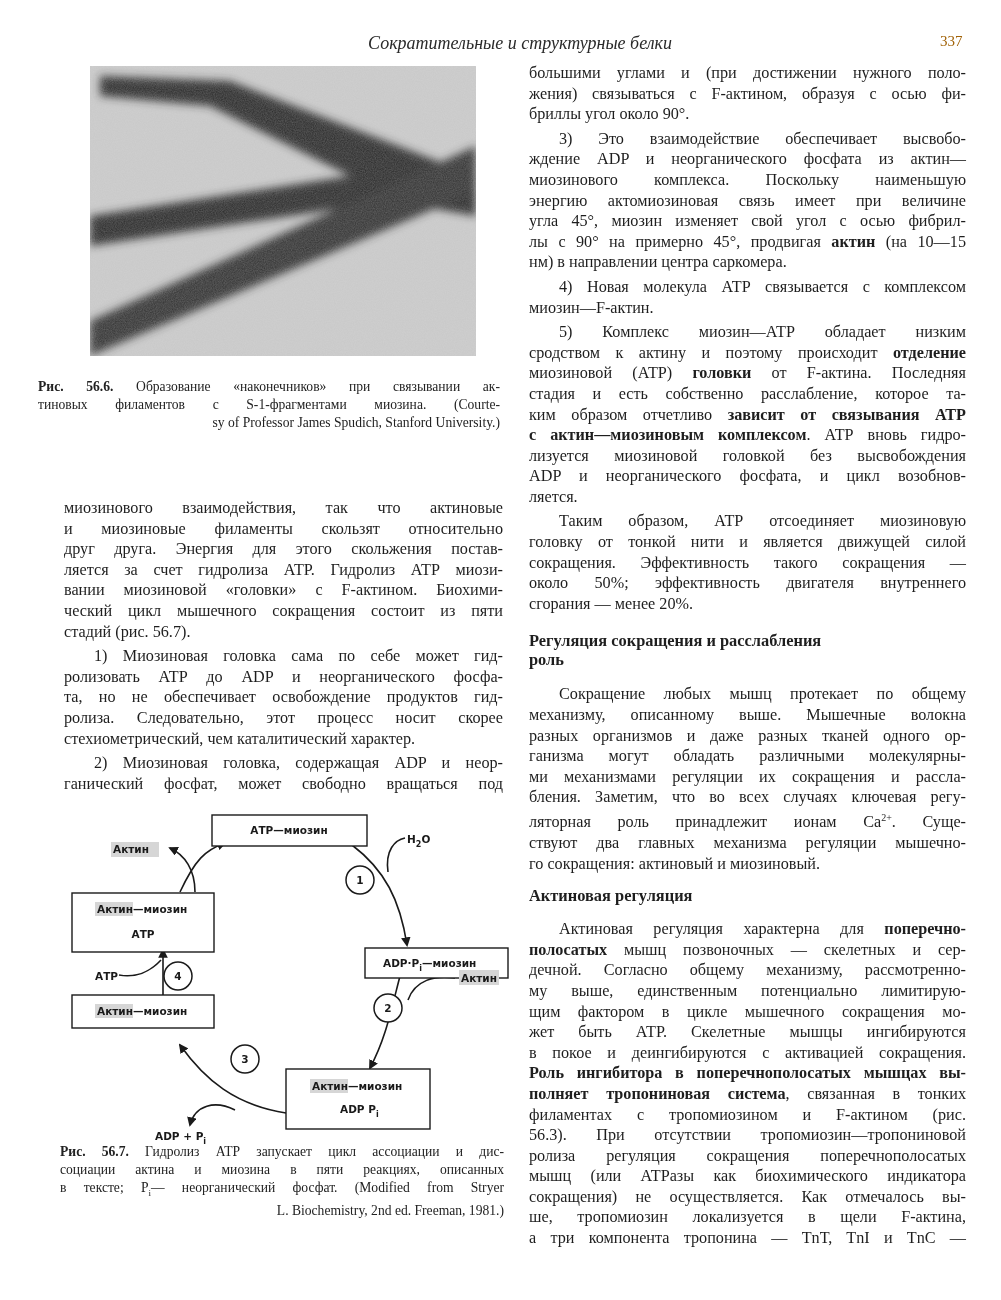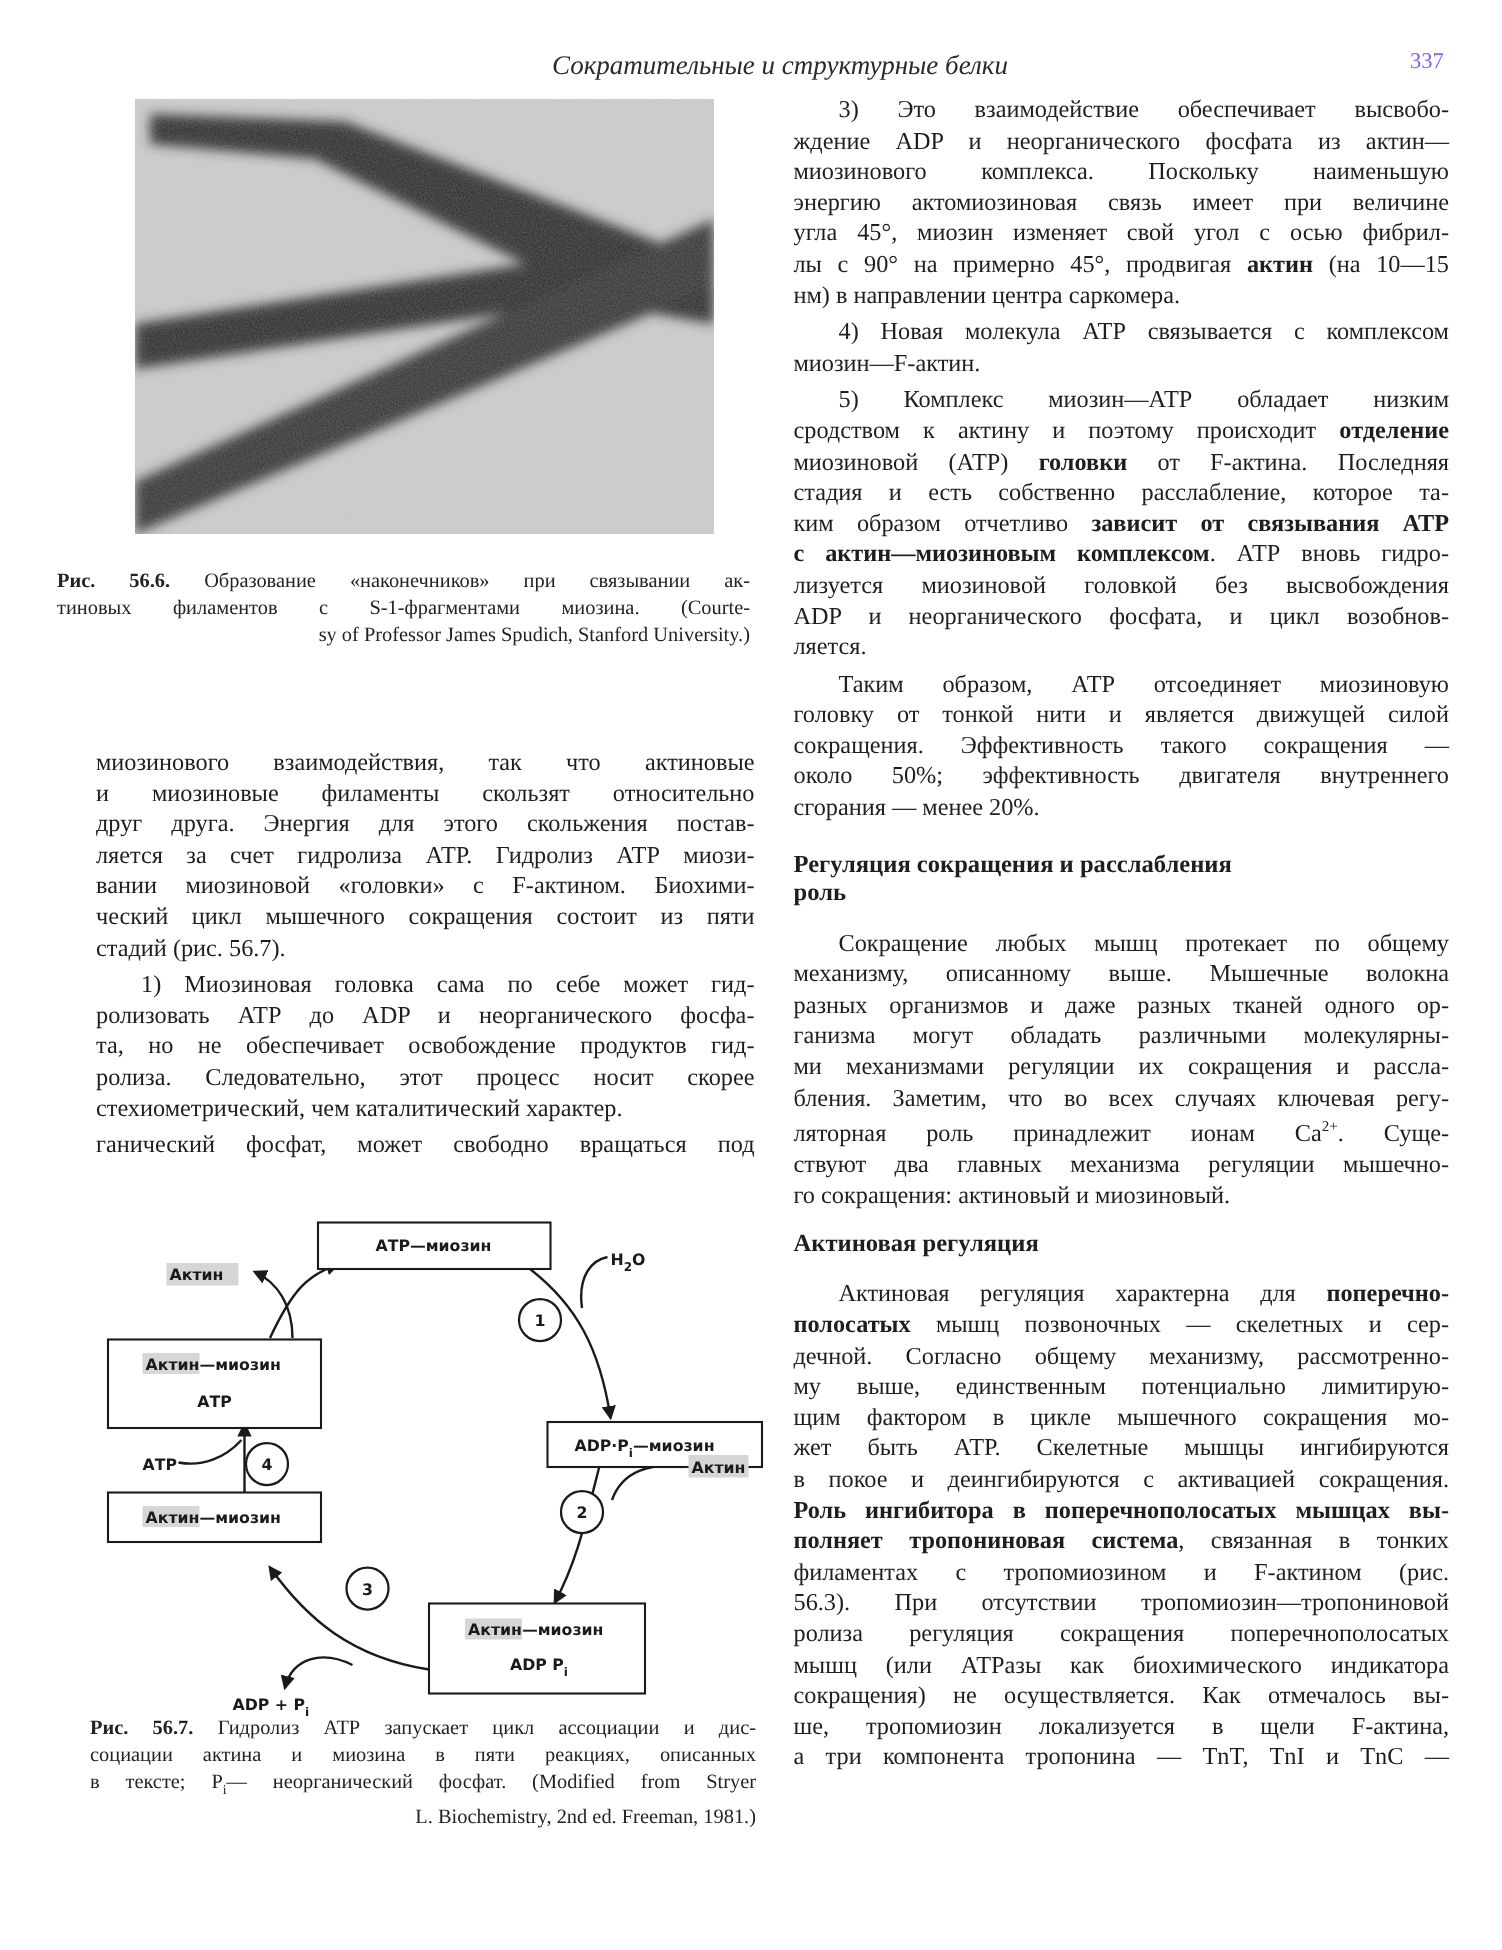--- a/index.html
+++ b/index.html
@@ -5,21 +5,21 @@
   html, body { margin: 0; padding: 0; background: #ffffff; }
   body {
     width: 1001px; height: 1300px; position: relative; overflow: hidden;
     font-family: "Liberation Serif", "DejaVu Serif", serif; color: #1e1e1e;
   }
   .running-head {
     position: absolute; top: 33px; left: 368px;
     font-style: italic; font-size: 18px; color: #2a2a2a;
   }
   .page-num {
-    position: absolute; top: 33px; left: 940px; font-size: 15px; color: #8b5cf6;
+    position: absolute; top: 33px; left: 940px; font-size: 15px; color: #a16207;
   }
   
   .photo {
     position: absolute; left: 90px; top: 66px; width: 386px; height: 290px;
     overflow: hidden; background: #c9c9c9;
   }
   .photo svg { width: 100%; height: 100%; display: block; }
   .cap {
     position: absolute; font-size: 13.6px; line-height: 18px; text-align: justify;
     color: #222;
@@ -87,20 +87,21 @@
     <span class="line last">стадий (рис. 56.7).</span>
   </p>
   <p>
     <span class="line" style="padding-left:30px">1) Миозиновая головка сама по себе может гид-</span>
     <span class="line">ролизовать АТР до ADP и неорганического фосфа-</span>
     <span class="line">та, но не обеспечивает освобождение продуктов гид-</span>
     <span class="line">ролиза. Следовательно, этот процесс носит скорее</span>
     <span class="line last">стехиометрический, чем каталитический характер.</span>
   </p>
   <p>
+    <span class="line" style="padding-left:30px">2) Миозиновая головка, содержащая ADP и неор-</span>
     <span class="line">ганический фосфат, может свободно вращаться под</span>
   </p>
 </div>
 
 <div class="diagram">
   <svg viewBox="0 0 460 335">
     <defs>
       <marker id="ah" viewBox="0 0 10 10" refX="8" refY="5" markerWidth="6" markerHeight="6" orient="auto-start-reverse">
         <path d="M0 0 L10 5 L0 10 Z" fill="#1a1a1a"></path>
       </marker>
@@ -165,20 +166,25 @@
   </svg>
 </div>
 <div class="cap" style="left:60px; top:1143px; width:444px;">
   <span class="line"><b>Рис. 56.7.</b> <span>Гидролиз АТР запускает цикл ассоциации и дис-</span></span>
   <span class="line">социации актина и миозина в пяти реакциях, описанных</span>
   <span class="line"><span>в тексте; P</span><sub style="font-size:9px">i</sub><span>— неорганический фосфат. (Modified from Stryer</span></span>
   <span class="center">L. Biochemistry, 2nd ed. Freeman, 1981.)</span>
 </div>
 
 <div class="col" style="left:529px; top:63px; width:437px;">
+  <p>
+    <span class="line">большими углами и (при достижении нужного поло-</span>
+    <span class="line">жения) связываться с F-актином, образуя с осью фи-</span>
+    <span class="line last">бриллы угол около 90°.</span>
+  </p>
   <p>
     <span class="line" style="padding-left:30px">3) Это взаимодействие обеспечивает высвобо-</span>
     <span class="line">ждение ADP и неорганического фосфата из актин—</span>
     <span class="line">миозинового комплекса. Поскольку наименьшую</span>
     <span class="line">энергию актомиозиновая связь имеет при величине</span>
     <span class="line">угла 45°, миозин изменяет свой угол с осью фибрил-</span>
     <span class="line"><span>лы с 90° на примерно 45°, продвигая </span><b>актин</b><span> (на 10—15</span></span>
     <span class="line last">нм) в направлении центра саркомера.</span>
   </p>
   <p>

